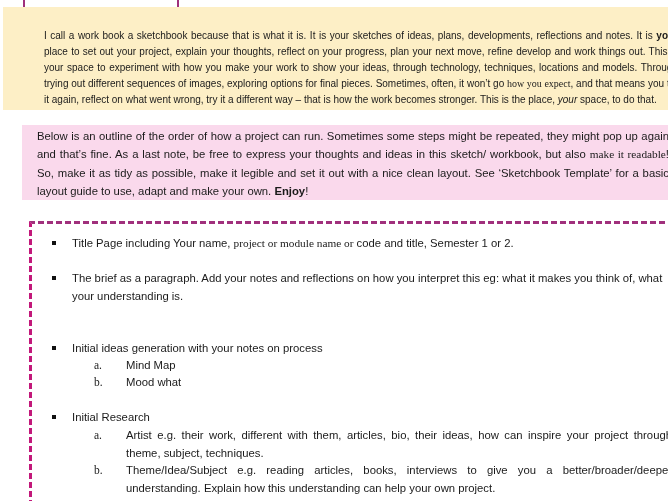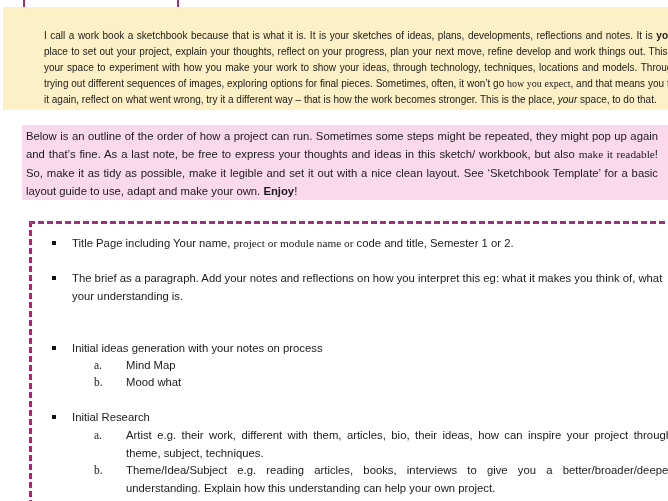--- a/index.html
+++ b/index.html
@@ -17,21 +17,21 @@
     }
     .intro-text {
       position: absolute; left: 28px; top: 12px; width: 634px;
       font-size: 10px; line-height: 16px; text-align: justify; margin: 16px;
     }
     .outline-box {
       position: absolute; left: 22px; top: 125px; width: 646px; height: 75px;
       background: #fad9ec;
     }
     .outline-text {
-      position: absolute; left: 26px; top: 127px; width: 632px;
+      position: absolute; left: 37px; top: 127px; width: 632px;
       font-size: 11.3px; line-height: 18.3px; text-align: justify; margin: 0;
     }
     .serif { font-family: "Liberation Serif", serif; }
     .dash-frame {
       position: absolute; left: 29px; top: 221px; width: 660px; height: 300px;
       border-top: 3px dashed #a0307c; border-left: 3px dashed #c2187a;
     }
     .list { position: absolute; left: 0; top: 0; width: 668px; }
     .bullet-item { position: absolute; left: 52px; width: 612px; font-size: 11.3px; line-height: 18px; }
     .bullet-mark {

